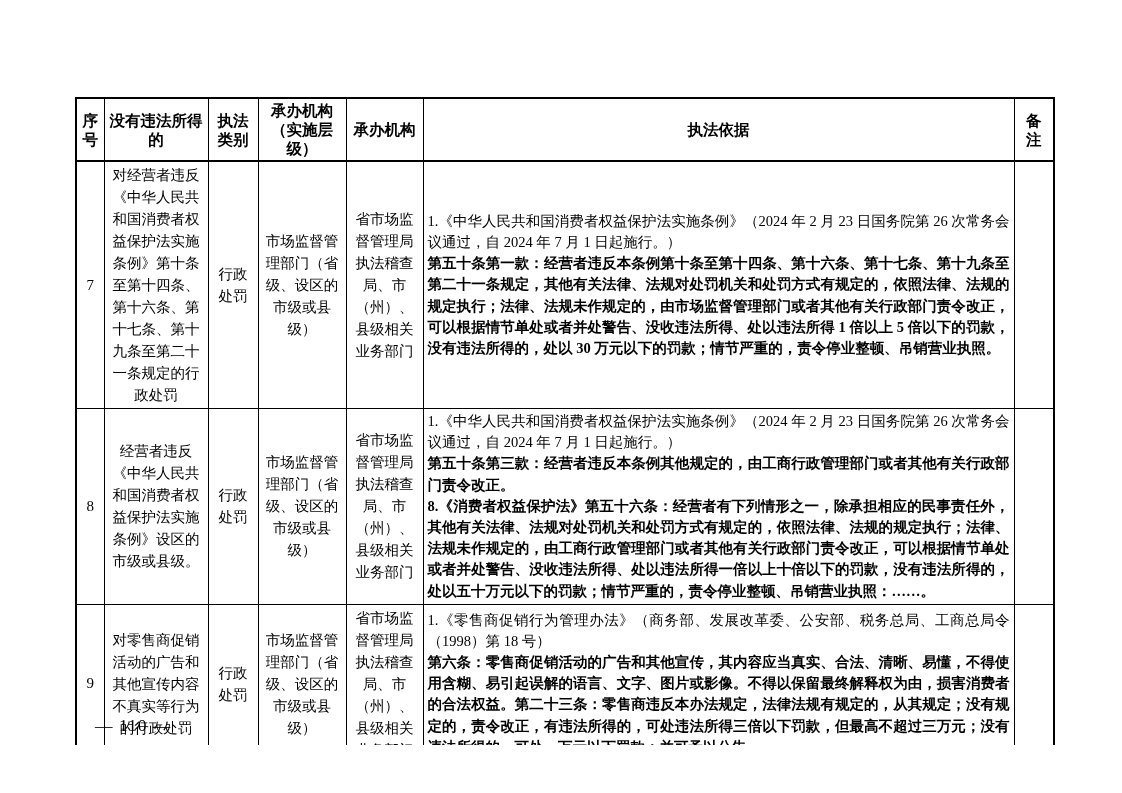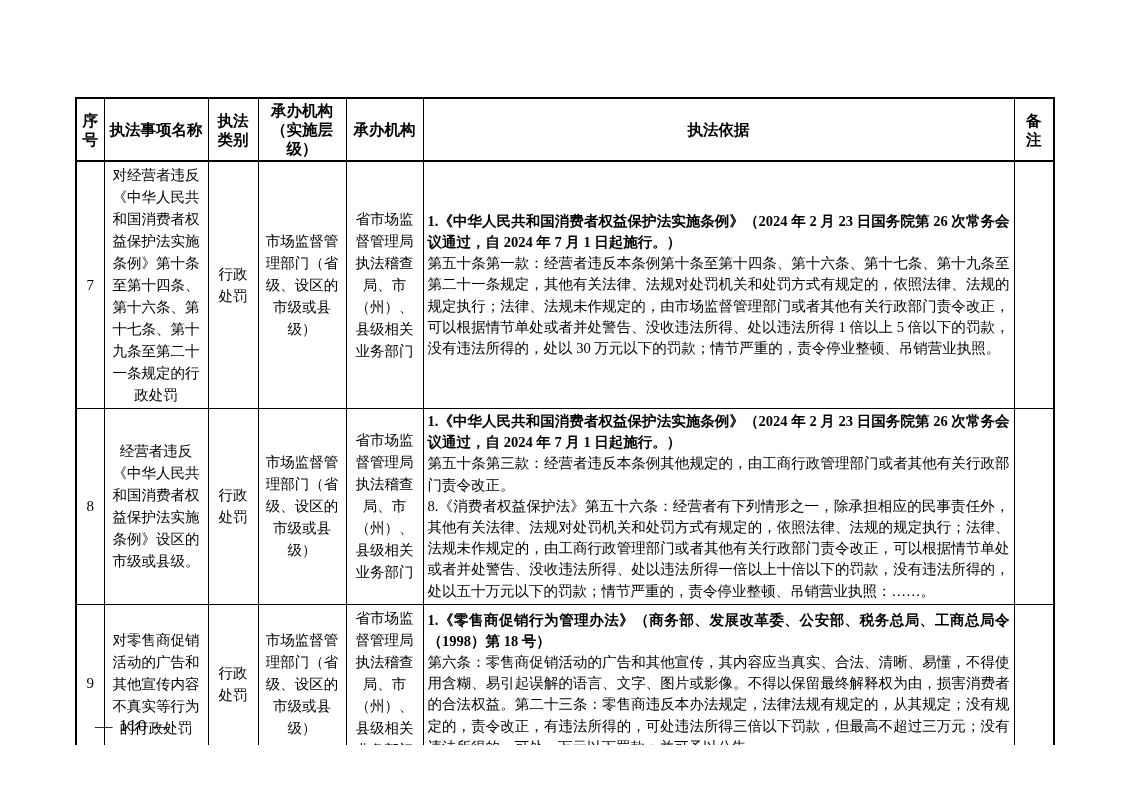--- a/index.html
+++ b/index.html
@@ -57,23 +57,24 @@
   }
   td.c-basis {
     text-align: justify;
     font-size: 14.5px;
     line-height: 21.2px;
     padding: 4px 8px 4px 7px;
   }
   td.c-basis p {
     margin: 0;
     text-align: justify;
+    font-weight: bold;
   }
   td.c-basis p.bold {
-    font-weight: bold;
+    font-weight: normal;
   }
   td.c-remark {
     font-size: 14.5px;
   }
   .footer {
     position: absolute;
     left: 95px;
     top: 703px;
     font-size: 17.5px;
     letter-spacing: 1px;
@@ -92,21 +93,21 @@
       <col style="width:104px">
       <col style="width:50px">
       <col style="width:88px">
       <col style="width:77px">
       <col style="width:591px">
       <col style="width:40px">
     </colgroup>
     <thead>
       <tr>
         <th>序号</th>
-        <th>执法事项名称</th>
+        <th>没有违法所得的</th>
         <th>执法类别</th>
         <th>承办机构（实施层级）</th>
         <th>承办机构</th>
         <th>执法依据</th>
         <th>备注</th>
       </tr>
     </thead>
     <tbody>
       <tr class="row-7">
         <td class="c-seq">7</td>

